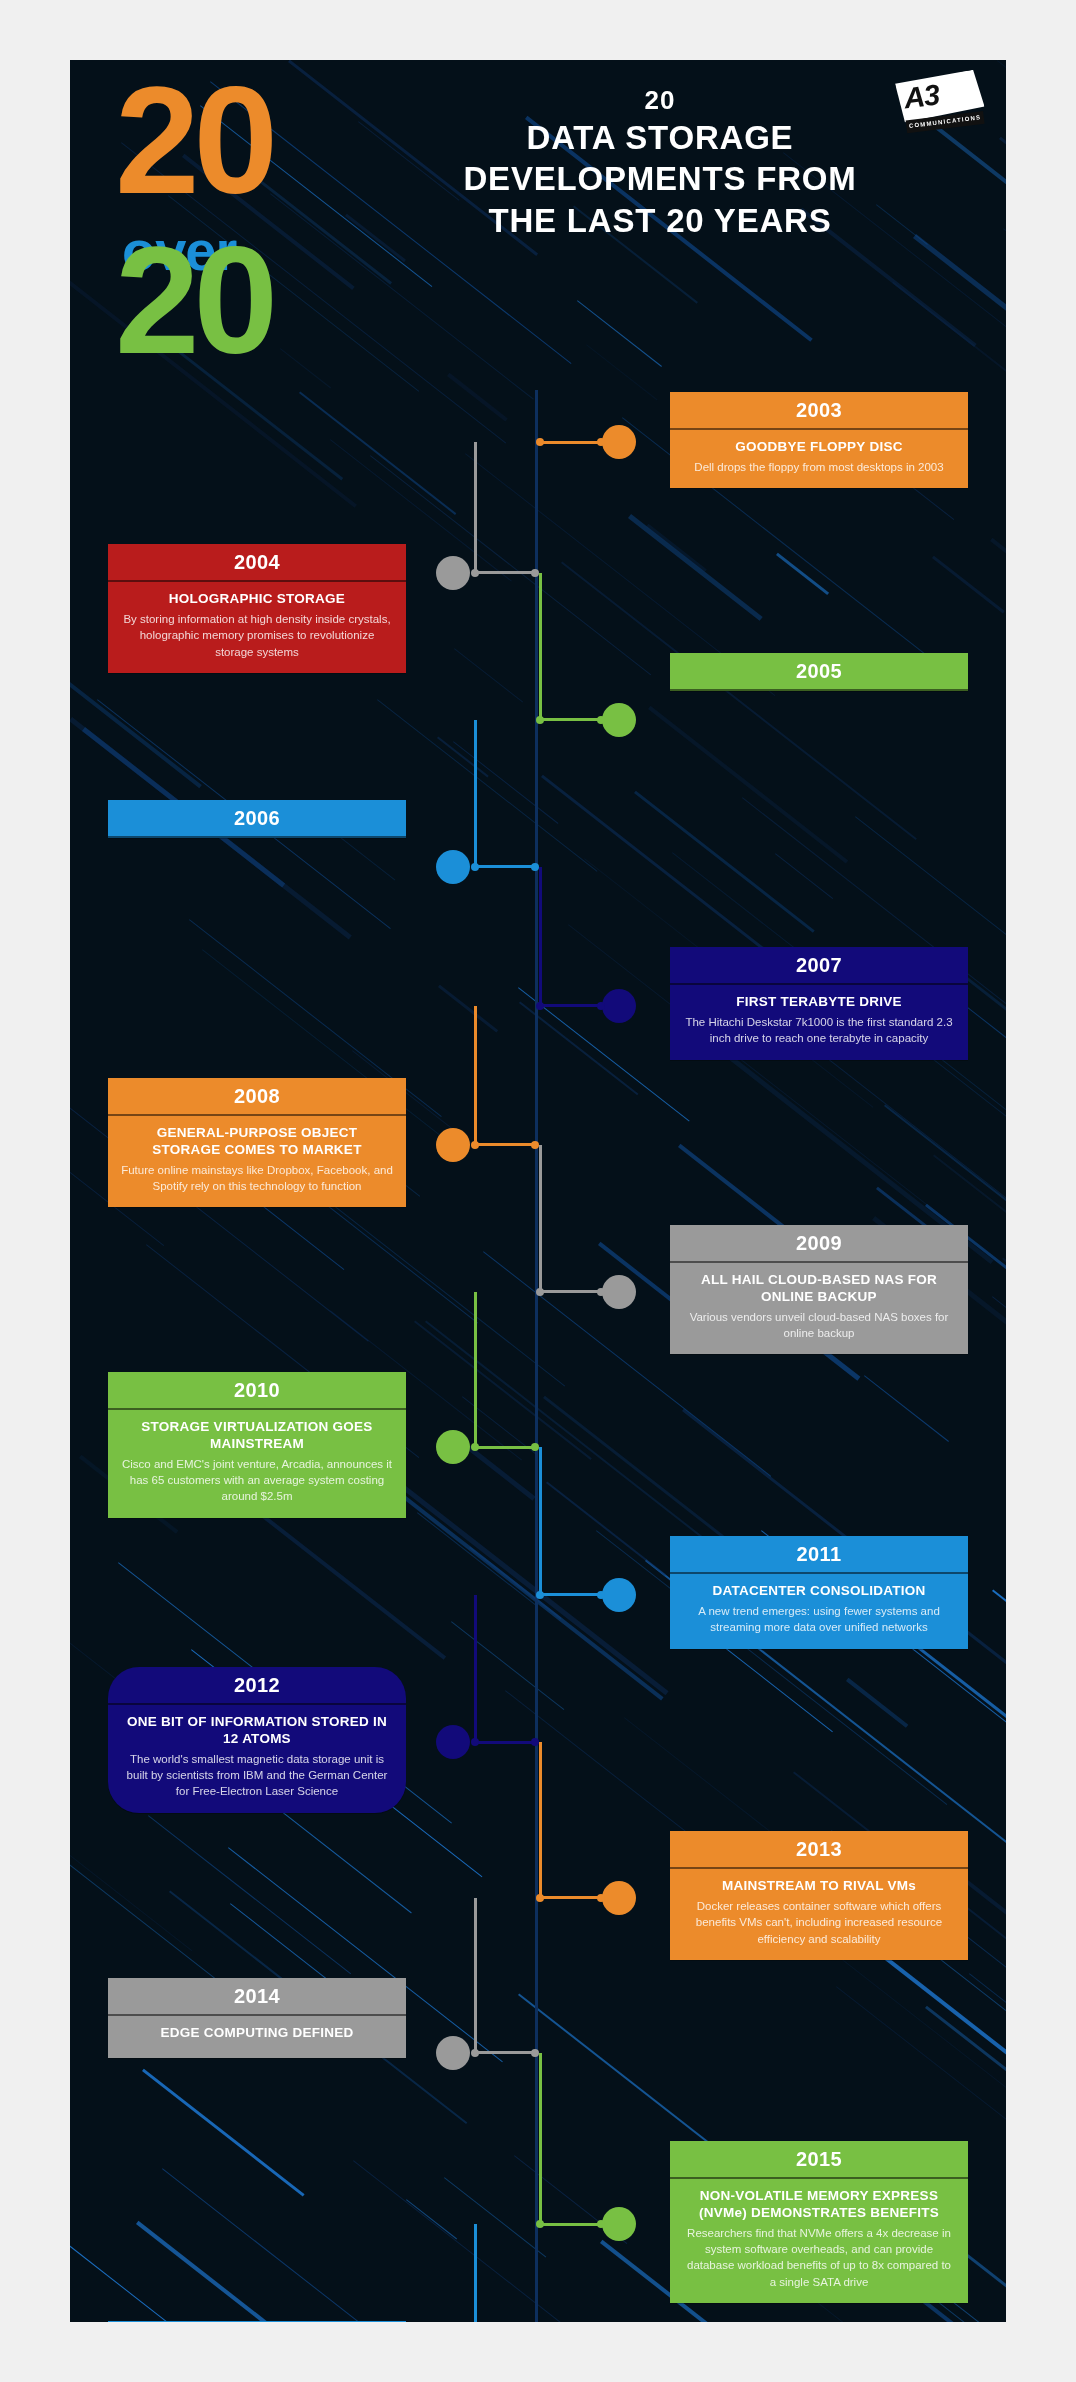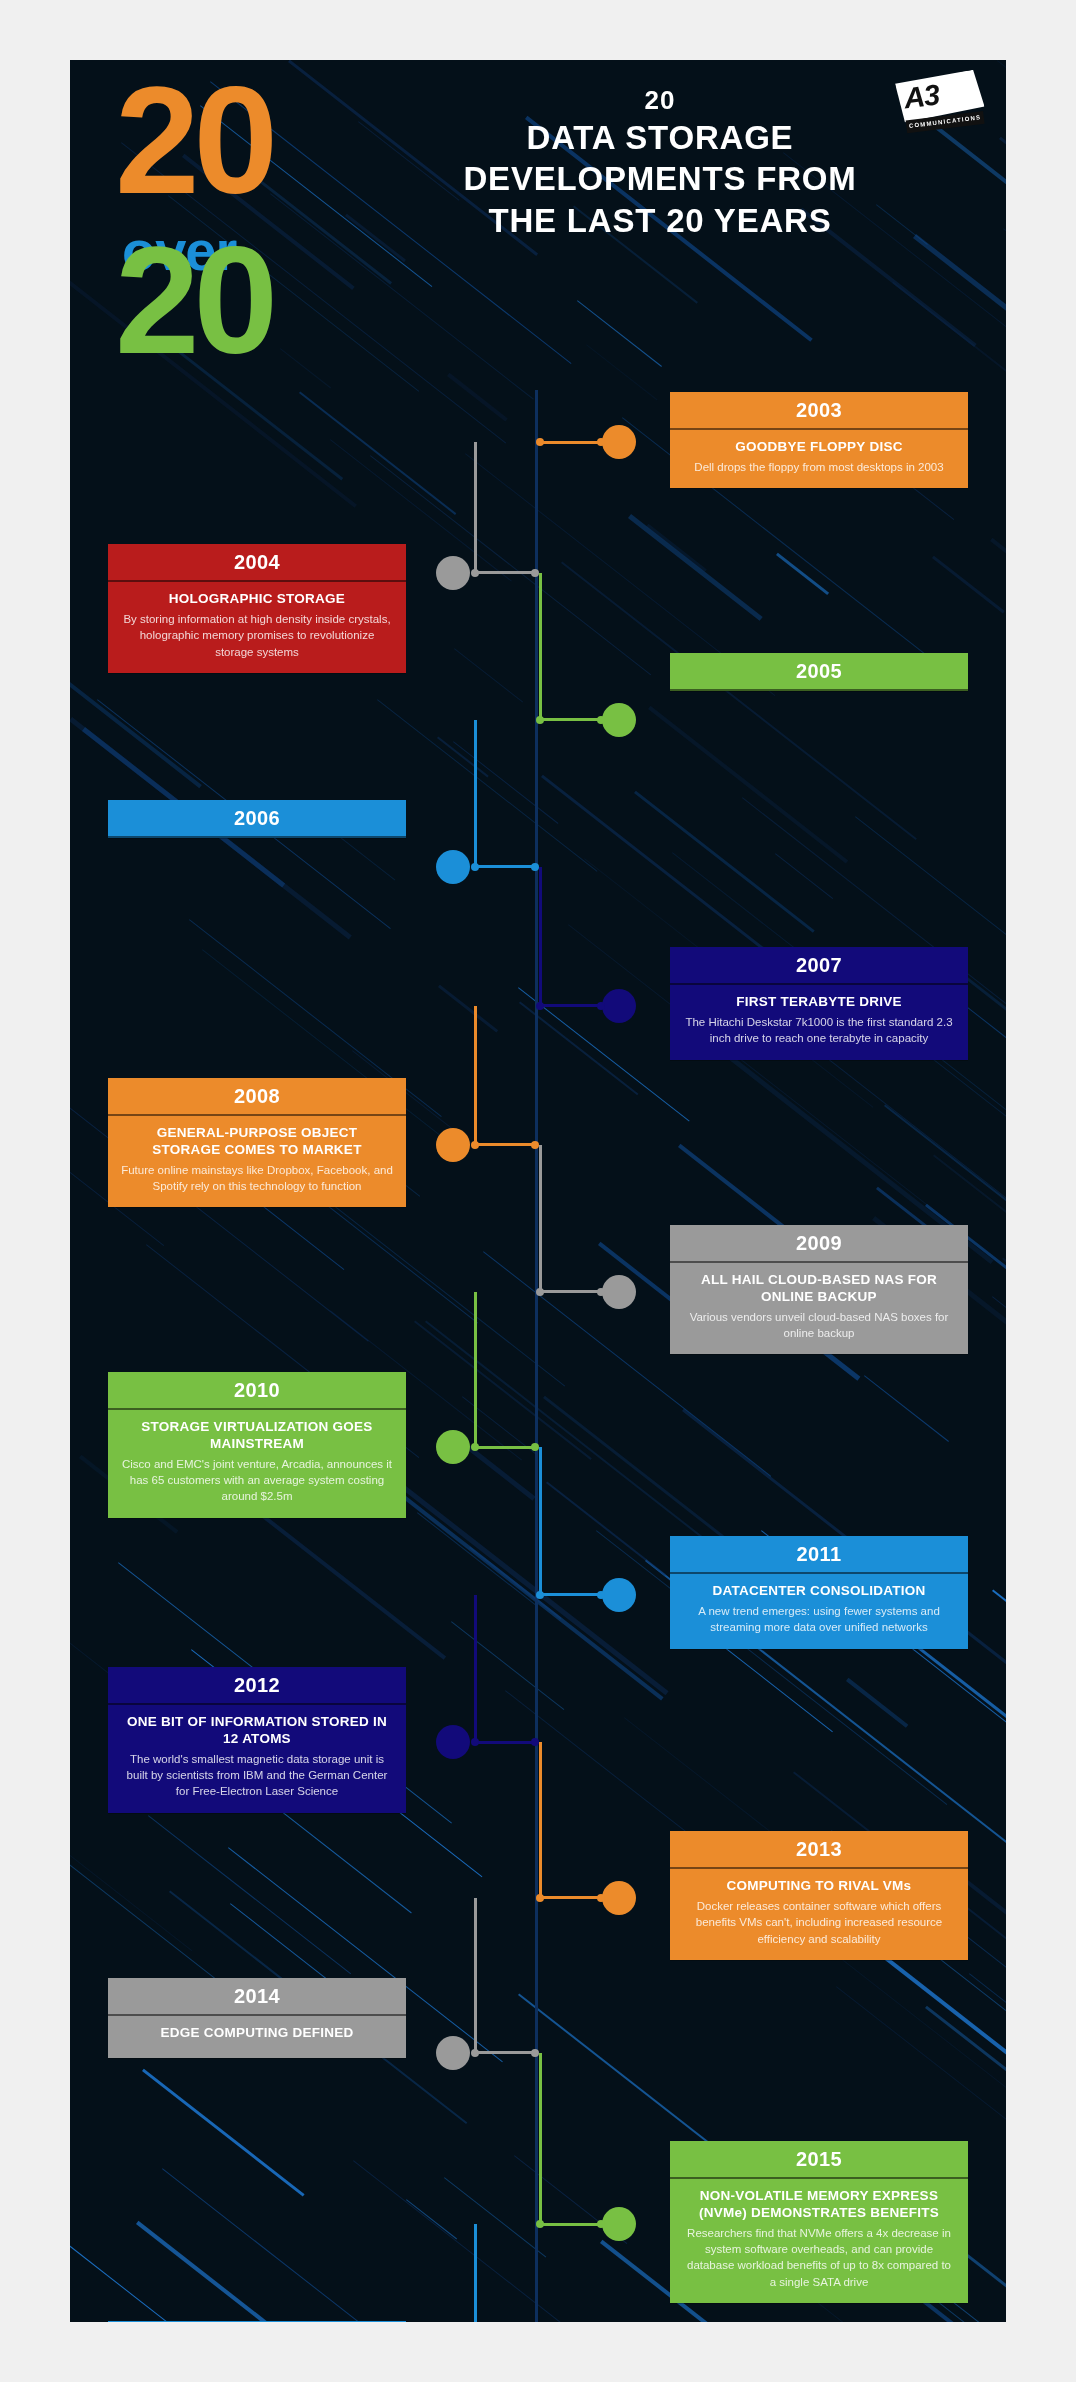--- a/index.html
+++ b/index.html
@@ -385,37 +385,37 @@
           <div class="hd">DATACENTER CONSOLIDATION</div>
           <div class="tx">A new trend emerges: using fewer systems and streaming more data over unified networks</div>
         </div>
       </div>
       <div class="dot" style="background: rgb(27, 143, 216); top: 1517.5px; left: 532px;"></div>
       <div class="lead" style="background: rgb(27, 143, 216); top: 1533px; left: 469px; width: 63px;">
         <span class="cap s" style="background: rgb(27, 143, 216);"></span>
         <span class="cap e" style="background: rgb(27, 143, 216);"></span>
       </div>
       <div class="riser" style="background: rgb(27, 143, 216); left: 469px; top: 1387px; height: 147.5px;"></div>
-      <div class="card left" style="background: rgb(18, 10, 122); top: 1607px;">
+      <div class="card left" style="background: rgb(18, 10, 122); top: 1607px; border-radius: 31px;">
         <div class="yr">2012</div>
         <div class="body">
           <div class="hd">ONE BIT OF INFORMATION STORED IN 12 ATOMS</div>
           <div class="tx">The world's smallest magnetic data storage unit is built by scientists from IBM and the German Center for Free-Electron Laser Science</div>
         </div>
       </div>
       <div class="dot" style="background: rgb(18, 10, 122); top: 1665px; left: 366px;"></div>
       <div class="lead" style="background: rgb(18, 10, 122); top: 1680.5px; left: 404px; width: 62px;">
         <span class="cap s" style="background: rgb(18, 10, 122);"></span>
         <span class="cap e" style="background: rgb(18, 10, 122);"></span>
       </div>
       <div class="riser" style="background: rgb(18, 10, 122); left: 404px; top: 1534.5px; height: 147.5px;"></div>
       <div class="card right" style="background: rgb(236, 139, 43); top: 1771px;">
         <div class="yr">2013</div>
         <div class="body">
-          <div class="hd">COMPUTING TO RIVAL VMs</div>
+          <div class="hd">MAINSTREAM TO RIVAL VMs</div>
           <div class="tx">Docker releases container software which offers benefits VMs can't, including increased resource efficiency and scalability</div>
         </div>
       </div>
       <div class="dot" style="background: rgb(236, 139, 43); top: 1820.5px; left: 532px;"></div>
       <div class="lead" style="background: rgb(236, 139, 43); top: 1836px; left: 469px; width: 63px;">
         <span class="cap s" style="background: rgb(236, 139, 43);"></span>
         <span class="cap e" style="background: rgb(236, 139, 43);"></span>
       </div>
       <div class="riser" style="background: rgb(236, 139, 43); left: 469px; top: 1682px; height: 155.5px;"></div>
       <div class="card left" style="background: rgb(154, 154, 154); top: 1918px;">

